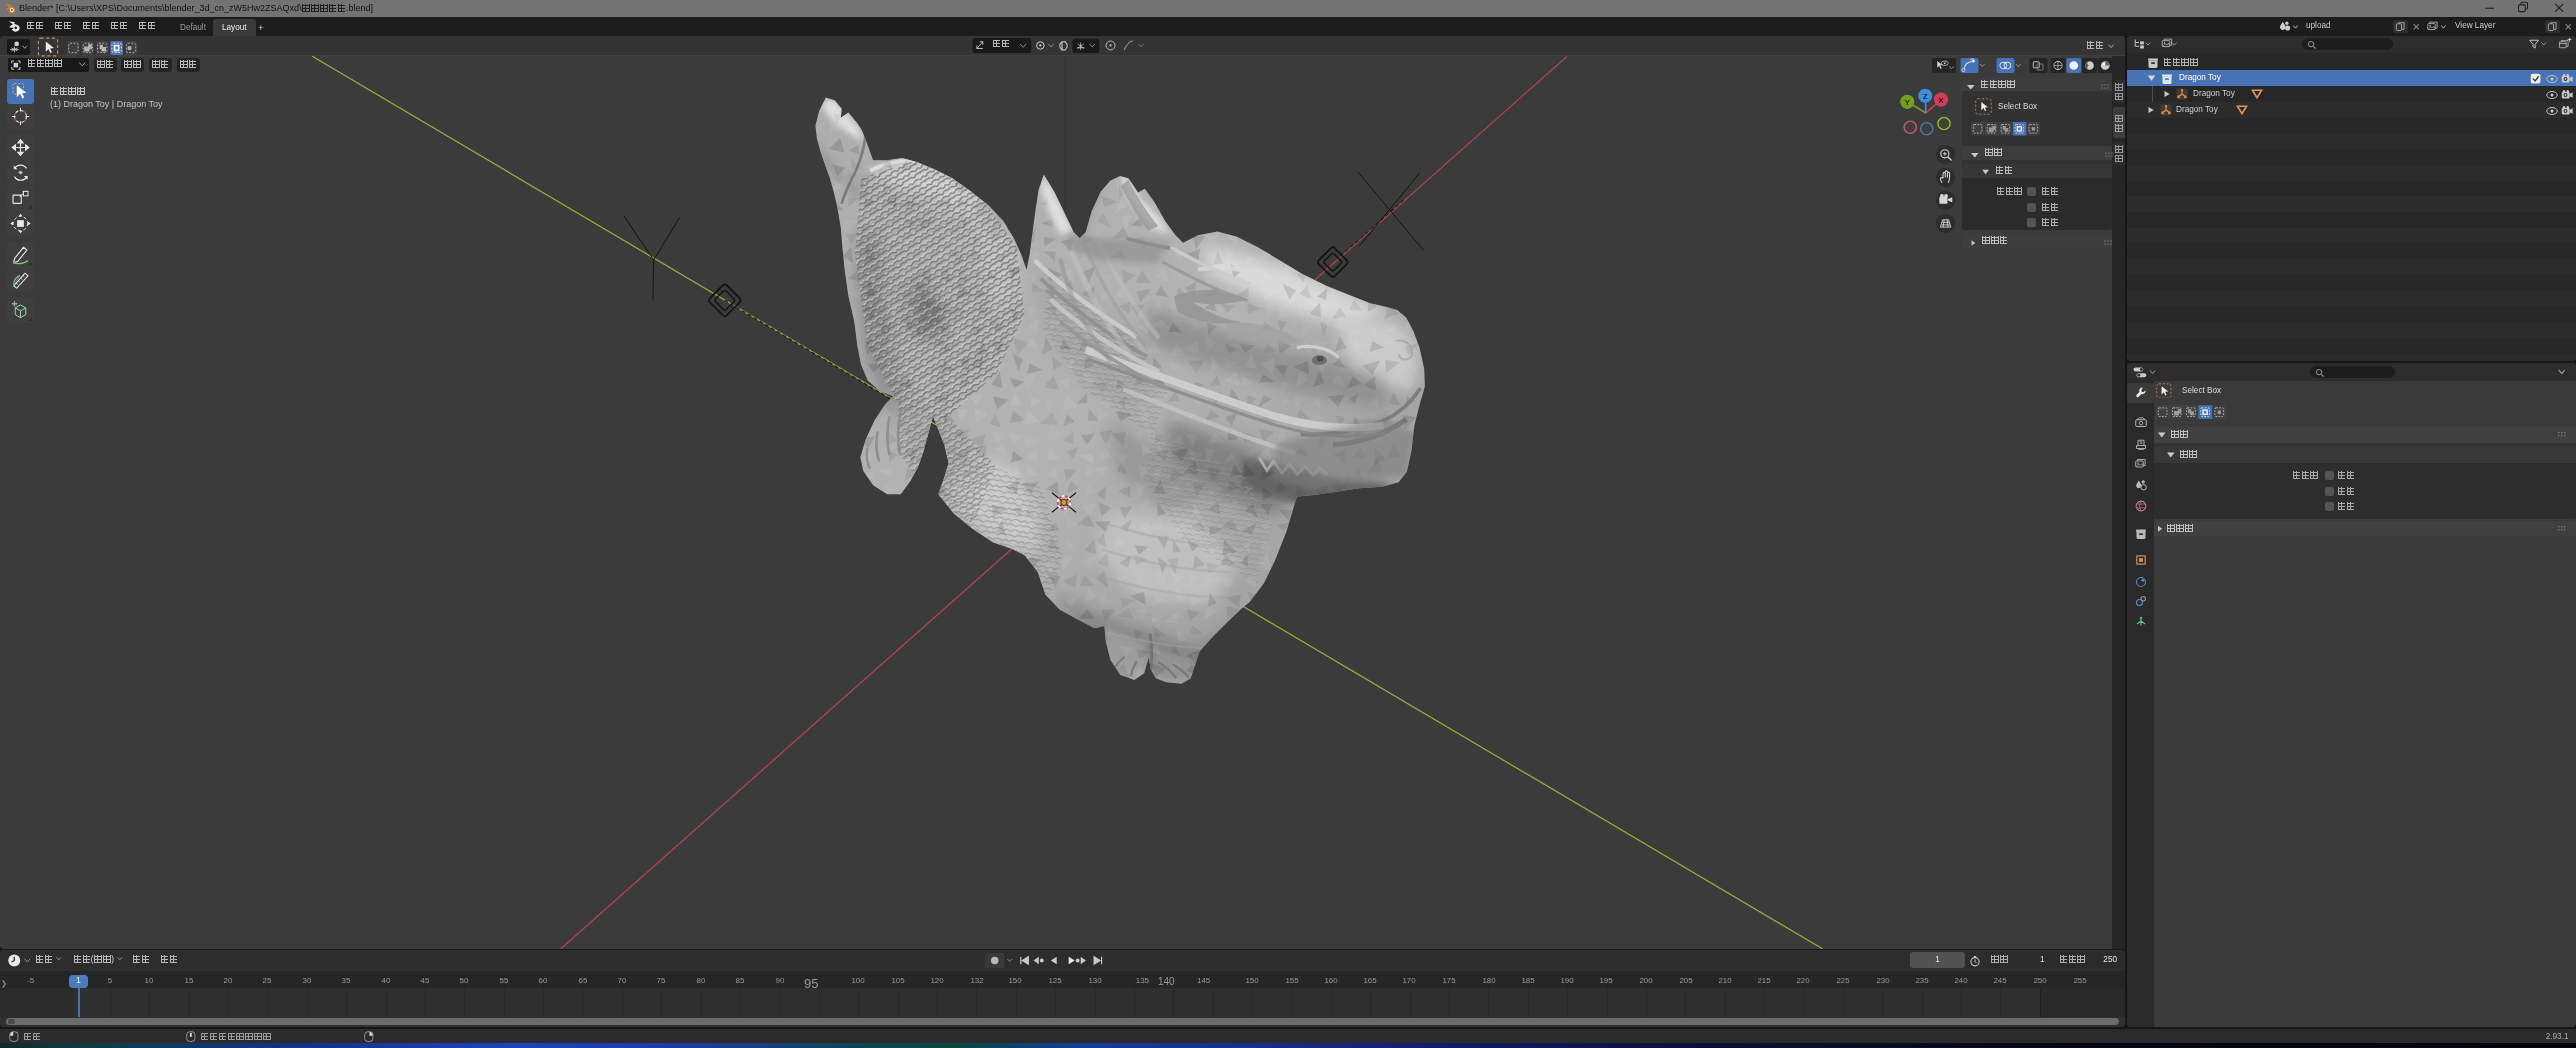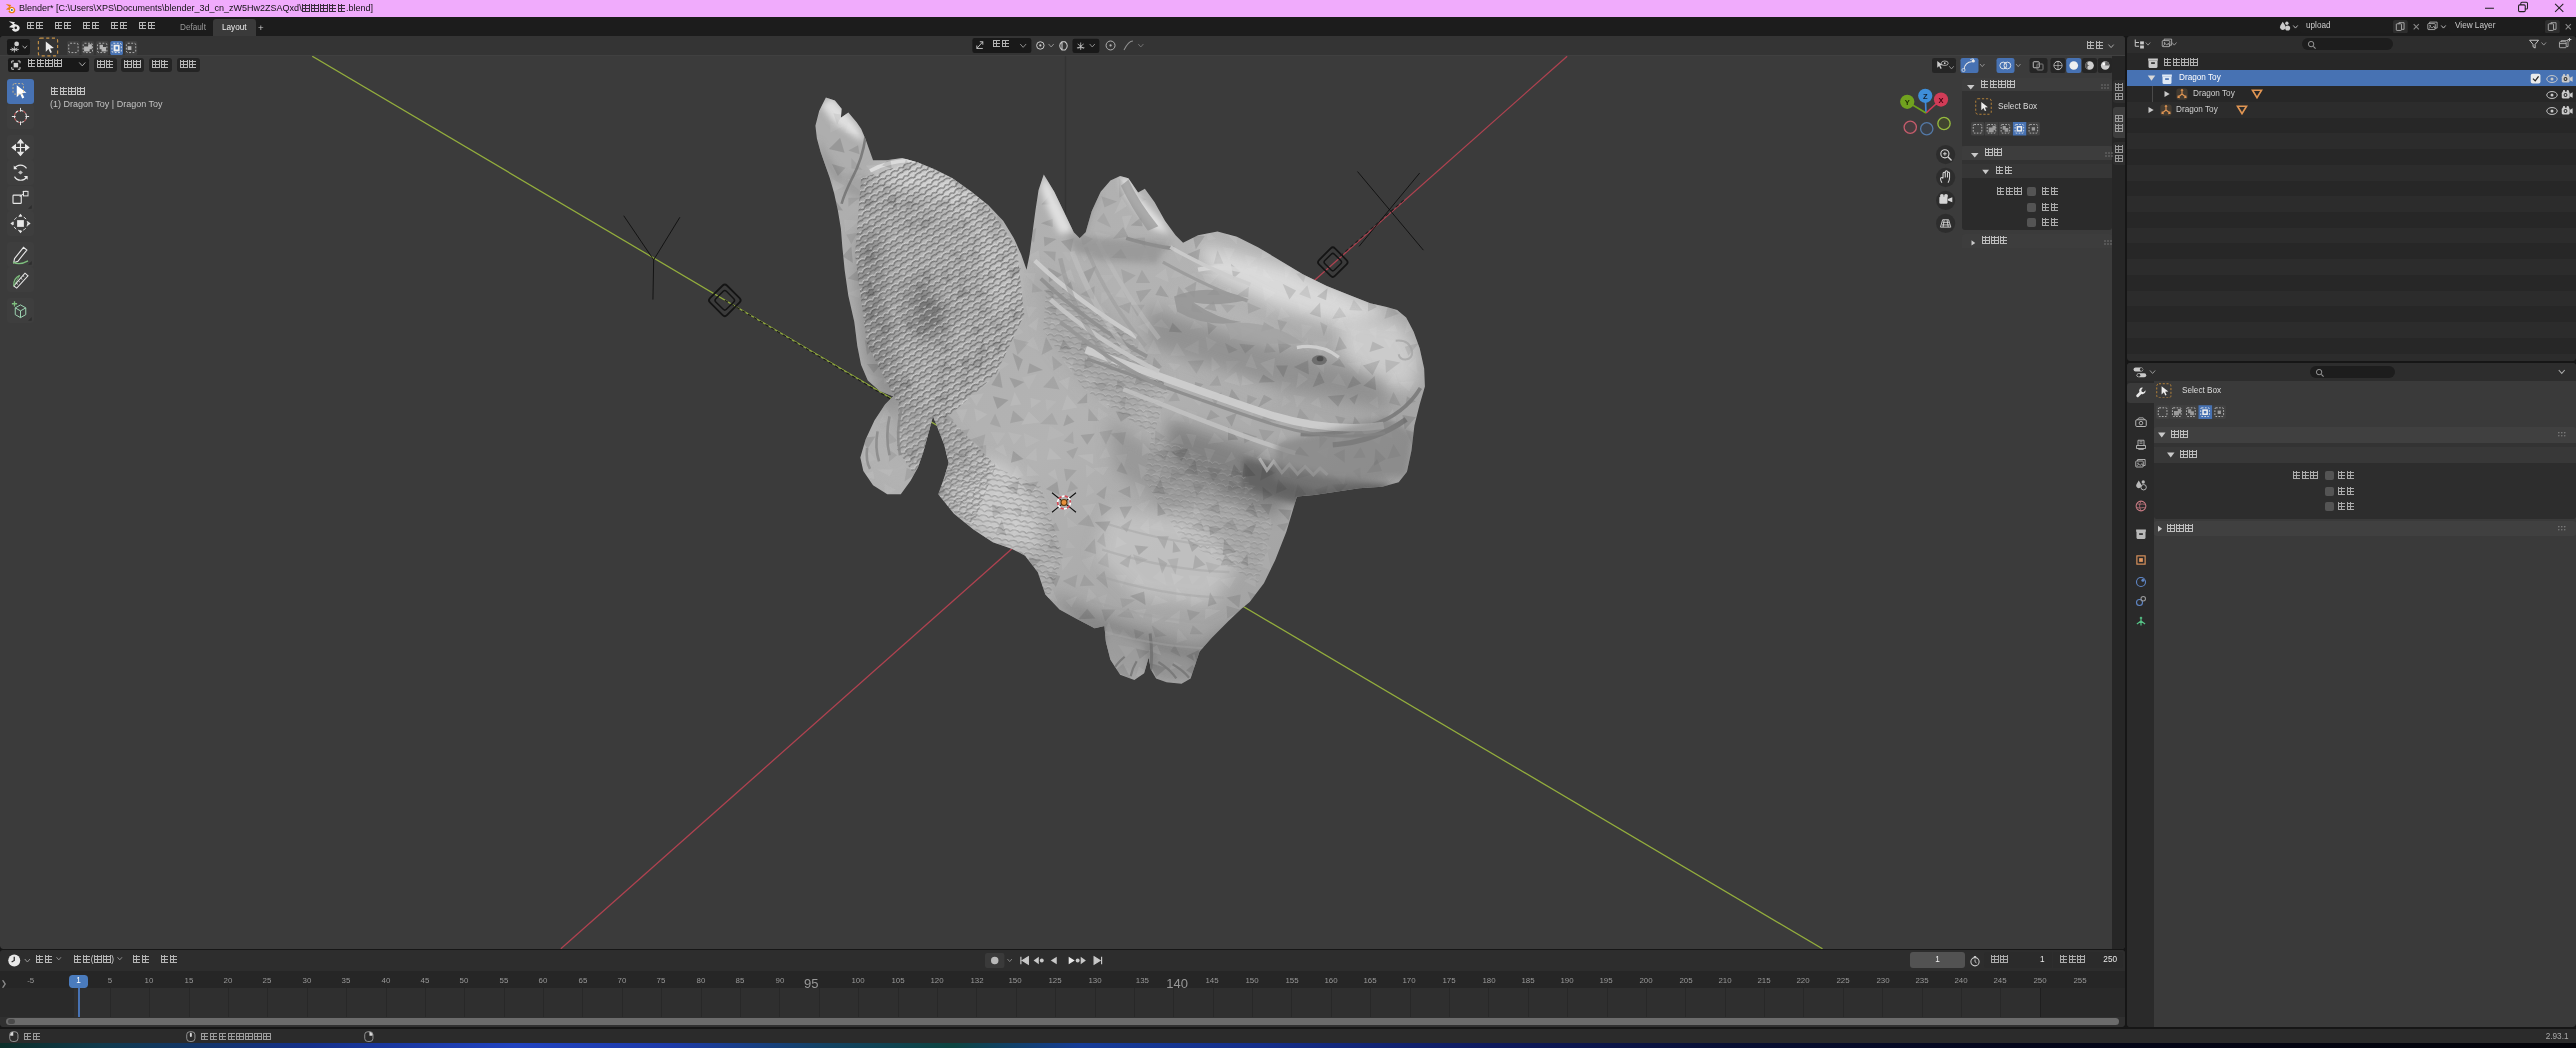--- a/index.html
+++ b/index.html
@@ -3,21 +3,21 @@
 *{margin:0;padding:0;box-sizing:border-box}
 html,body{width:2576px;height:1048px;overflow:hidden;background:#161616;font-family:"Liberation Sans",sans-serif;-webkit-font-smoothing:antialiased}
 .abs{position:absolute}
 svg{display:block}
 
 .c{display:inline-block;width:7.5px;height:7.5px;margin:0 0.7px;vertical-align:-0.7px;opacity:.82;
 background:repeating-linear-gradient(90deg,currentColor 0 0.7px,transparent 0.7px 3.4px),repeating-linear-gradient(0deg,currentColor 0 0.7px,transparent 0.7px 3px)}
 .vc{width:7.5px;height:7.5px;
 background:repeating-linear-gradient(90deg,currentColor 0 0.7px,transparent 0.7px 3.4px),repeating-linear-gradient(0deg,currentColor 0 0.7px,transparent 0.7px 3px)}
 
-#title{position:absolute;left:0;top:0;width:2576px;height:16.5px;background:#f0abfc;color:#111;font-size:9px}
+#title{position:absolute;left:0;top:0;width:2576px;height:16.5px;background:#737373;color:#111;font-size:9px}
 #title .txt{position:absolute;left:19px;top:3px;letter-spacing:0}
 #wbtn{position:absolute;top:0;right:0;width:97px;height:16.5px}
 
 #topbar{position:absolute;left:0;top:16.5px;width:2576px;height:19.5px;background:#1c1c1c;color:#d8d8d8;font-size:8.2px}
 .menuitem{position:absolute;top:5.2px}
 .wstab{position:absolute;top:2.2px;height:17px;line-height:17px;padding:0 9px;color:#999;border-radius:3px 3px 0 0}
 .wstab.active{background:#3a3a3a;color:#eee}
 .fieldbox{position:absolute;top:3px;height:13.5px;background:#1d1d1d;border:0.7px solid #3a3a3a;border-radius:2.2px;color:#ccc;font-size:8.2px;line-height:12px}
 
 #vp{position:absolute;left:0;top:36px;width:2125px;height:913px;background:#3b3b3b;border-radius:3.7px;overflow:hidden}
@@ -1484,22 +1484,22 @@
     <div class="abs" style="left:765px;top:25.5px;width:30px;text-align:center;color:#989898;font-size:7.9px">90</div>
     <div class="abs" style="left:804px;top:25.5px;width:30px;text-align:left;color:#989898;font-size:13px">95</div>
     <div class="abs" style="left:843px;top:25.5px;width:30px;text-align:center;color:#989898;font-size:7.9px">100</div>
     <div class="abs" style="left:883px;top:25.5px;width:30px;text-align:center;color:#989898;font-size:7.9px">105</div>
     <div class="abs" style="left:922px;top:25.5px;width:30px;text-align:center;color:#989898;font-size:7.9px">120</div>
     <div class="abs" style="left:962px;top:25.5px;width:30px;text-align:center;color:#989898;font-size:7.9px">132</div>
     <div class="abs" style="left:1000px;top:25.5px;width:30px;text-align:center;color:#989898;font-size:7.9px">150</div>
     <div class="abs" style="left:1040px;top:25.5px;width:30px;text-align:center;color:#989898;font-size:7.9px">125</div>
     <div class="abs" style="left:1080px;top:25.5px;width:30px;text-align:center;color:#989898;font-size:7.9px">130</div>
     <div class="abs" style="left:1119px;top:25.5px;width:30px;text-align:right;color:#989898;font-size:7.9px">135</div>
-    <div class="abs" style="left:1158px;top:25.5px;width:30px;text-align:right;color:#989898;font-size:13px">140</div>
-    <div class="abs" style="left:1197px;top:25.5px;width:30px;text-align:center;color:#989898;font-size:7.9px">145</div>
+    <div class="abs" style="left:1158px;top:25.5px;width:30px;text-align:left;color:#989898;font-size:10px">140</div>
+    <div class="abs" style="left:1197px;top:25.5px;width:30px;color:#989898;font-size:7.9px">145</div>
     <div class="abs" style="left:1237px;top:25.5px;width:30px;text-align:center;color:#989898;font-size:7.9px">150</div>
     <div class="abs" style="left:1277px;top:25.5px;width:30px;text-align:center;color:#989898;font-size:7.9px">155</div>
     <div class="abs" style="left:1316px;top:25.5px;width:30px;text-align:center;color:#989898;font-size:7.9px">160</div>
     <div class="abs" style="left:1355px;top:25.5px;width:30px;text-align:center;color:#989898;font-size:7.9px">165</div>
     <div class="abs" style="left:1394px;top:25.5px;width:30px;text-align:center;color:#989898;font-size:7.9px">170</div>
     <div class="abs" style="left:1434px;top:25.5px;width:30px;text-align:center;color:#989898;font-size:7.9px">175</div>
     <div class="abs" style="left:1474px;top:25.5px;width:30px;text-align:center;color:#989898;font-size:7.9px">180</div>
     <div class="abs" style="left:1513px;top:25.5px;width:30px;text-align:center;color:#989898;font-size:7.9px">185</div>
     <div class="abs" style="left:1552px;top:25.5px;width:30px;text-align:center;color:#989898;font-size:7.9px">190</div>
     <div class="abs" style="left:1591px;top:25.5px;width:30px;text-align:center;color:#989898;font-size:7.9px">195</div>

